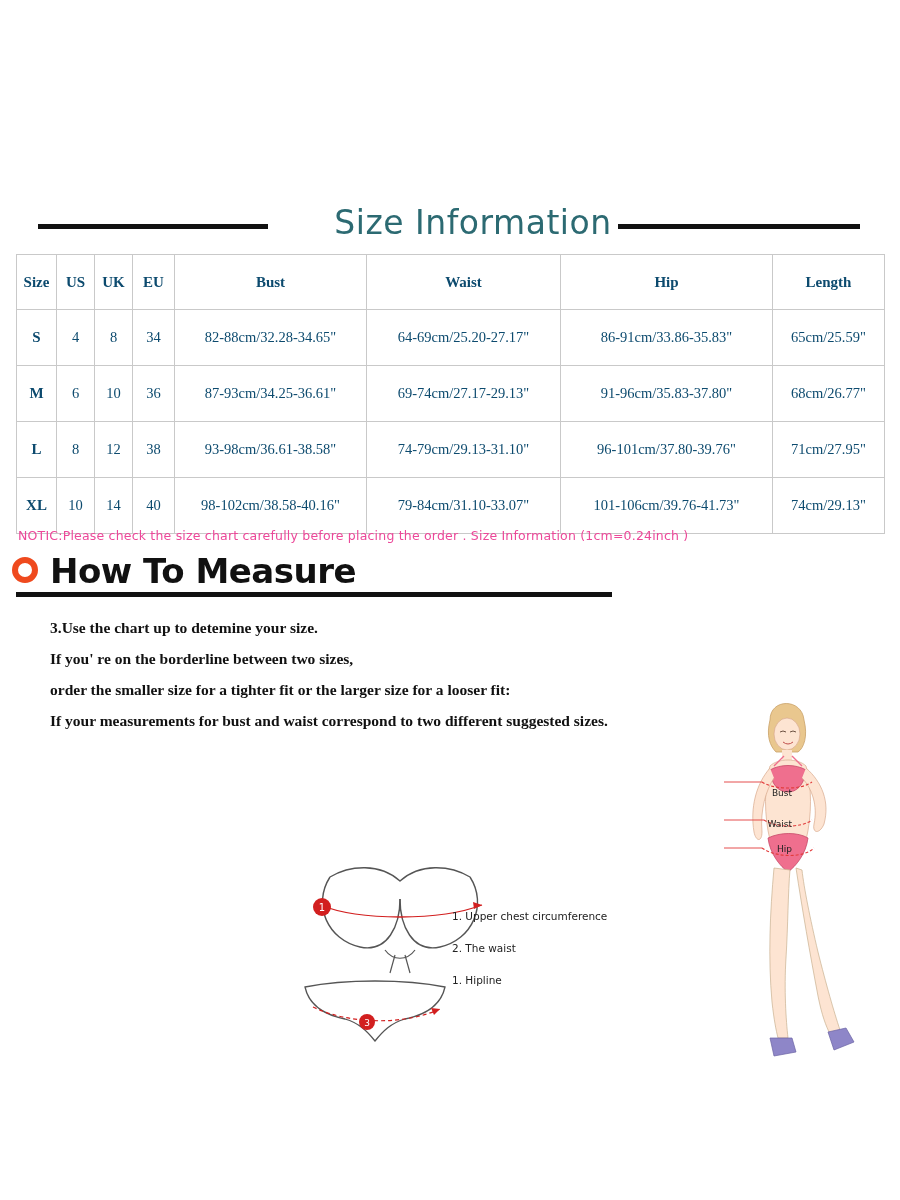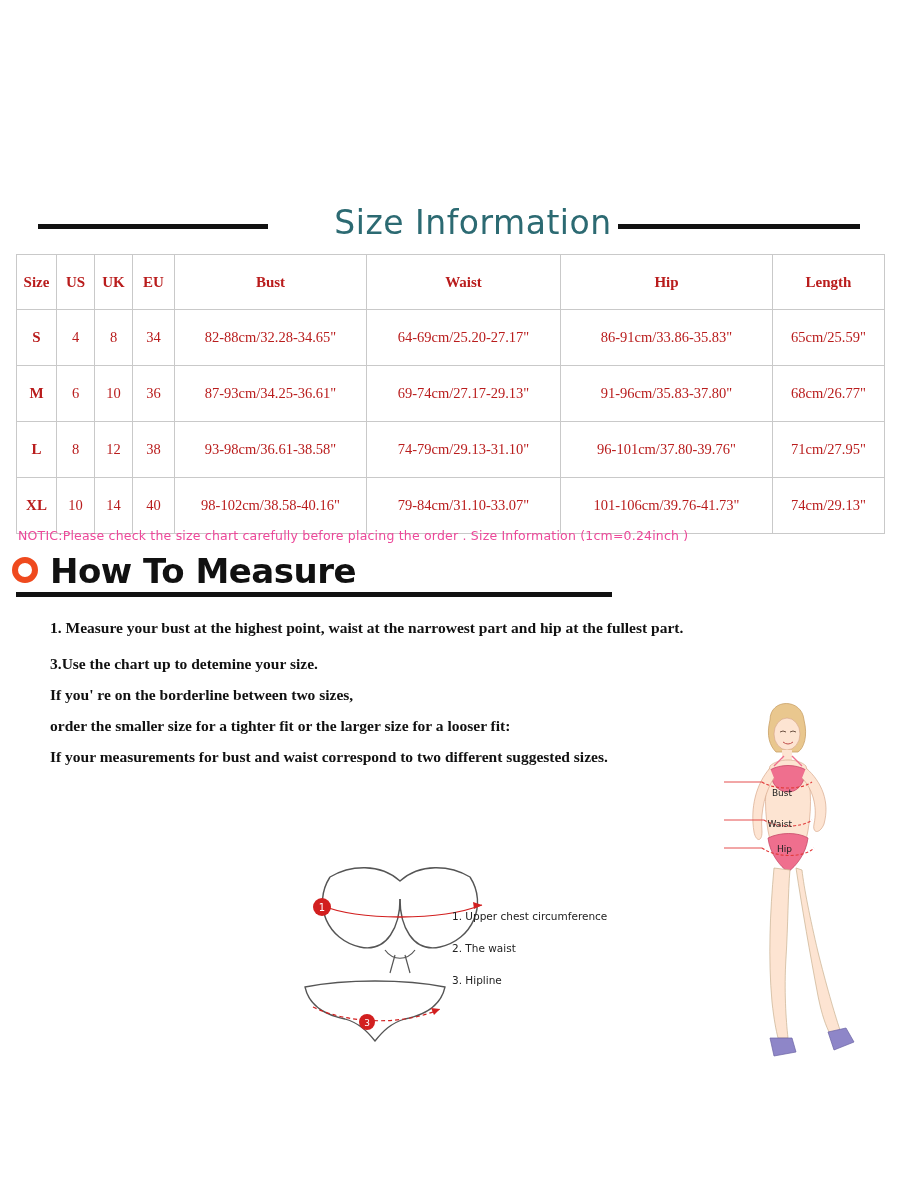--- a/index.html
+++ b/index.html
@@ -58,21 +58,21 @@
     left: 16px;
     top: 254px;
     width: 868px;
     border-collapse: collapse;
     table-layout: fixed;
   }
   .size-table td, .size-table th {
     border: 1px solid #c9c9c9;
     text-align: center;
     font-family: "Liberation Serif", serif;
-    color: #b91c1c;
+    color: #0c4a6e;
   }
   .size-table thead th {
     height: 52px;
     font-size: 15px;
     font-weight: bold;
   }
   .size-table tbody td {
     height: 53px;
     font-size: 14.5px;
   }
@@ -282,21 +282,20 @@
 
   <div class="notice">NOTIC:Please check the size chart carefully before placing the order . Size Information (1cm=0.24inch )</div>
 
   <div class="htm-block">
     <div class="htm-dot"></div>
     <div class="htm-text">How To Measure</div>
     <div class="htm-rule"></div>
   </div>
 
   <div class="steps">
-    <div class="step">1. Measure your bust at the highest point, waist at the narrowest part and hip at the fullest part.</div>
     <div class="step tight">3.Use the chart up to detemine your size.</div>
     <div class="step tight">If you' re on the borderline between two sizes,</div>
     <div class="step tight">order the smaller size for a tighter fit or the larger size for a looser fit:</div>
     <div class="step">If your measurements for bust and waist correspond to two different suggested sizes.</div>
   </div>
 
   <svg class="bra-diagram" viewBox="0 0 250 130">
     <path d="M40 22 C60 10, 90 8, 110 26 C130 8, 160 10, 180 22" fill="none" stroke="#555" stroke-width="1.4"></path>
     <path d="M40 22 C22 50, 38 85, 70 92 C98 98, 110 70, 110 44" fill="none" stroke="#555" stroke-width="1.4"></path>
     <path d="M180 22 C198 50, 182 85, 150 92 C122 98, 110 70, 110 44" fill="none" stroke="#555" stroke-width="1.4"></path>
@@ -314,21 +313,21 @@
              C72 56, 64 48, 50 44 C30 40, 14 30, 10 12 Z" fill="none" stroke="#555" stroke-width="1.3"></path>
     <path d="M18 32 C55 50, 110 50, 145 34" fill="none" stroke="#d21f1f" stroke-width="1.2" stroke-dasharray="4 3"></path>
     <polygon points="145,34 136,33 139,40" fill="#d21f1f"></polygon>
     <circle cx="72" cy="47" r="8" fill="#d21f1f"></circle>
     <text x="72" y="51" text-anchor="middle" font-family="DejaVu Sans, sans-serif" font-size="9" fill="#ffffff">3</text>
   </svg>
 
   <div class="diagram-legend">
     <div>1. Upper chest circumference</div>
     <div>2. The waist</div>
-    <div>3. Hipline</div>
+    <div>1. Hipline</div>
   </div>
 
   <svg class="model-figure" viewBox="0 0 185 380">
 
     <path d="M70 30 C70 8, 102 8, 104 30 C108 46, 104 58, 98 62 L76 62 C70 56, 66 46, 70 30 Z" fill="#e9c78e" stroke="#c9a167" stroke-width="0.8"></path>
 
     <ellipse cx="87" cy="44" rx="13" ry="16" fill="#fde4d2" stroke="#d9a98c" stroke-width="0.7"></ellipse>
     <path d="M80 42 q3 -2 6 0" stroke="#5a4030" stroke-width="0.9" fill="none"></path>
     <path d="M90 42 q3 -2 6 0" stroke="#5a4030" stroke-width="0.9" fill="none"></path>
     <path d="M83 52 q5 4 10 0" stroke="#c0504d" stroke-width="1" fill="none"></path>

